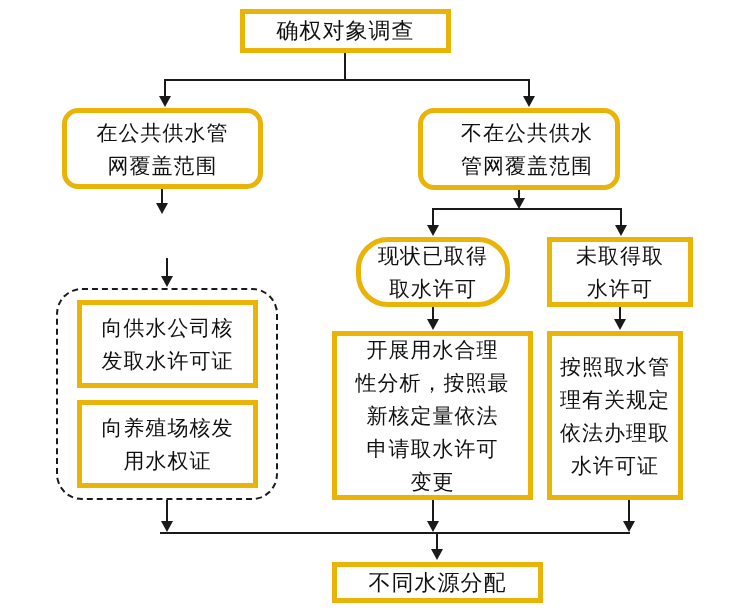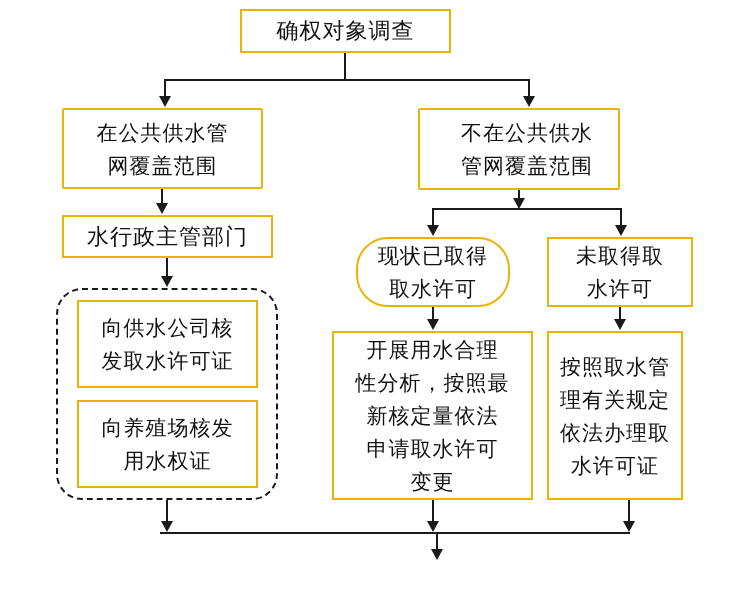--- a/index.html
+++ b/index.html
@@ -12,33 +12,33 @@
     width: 736px;
     height: 613px;
     background: #ffffff;
     font-family: "Liberation Sans", "DejaVu Sans", sans-serif;
     color: #111111;
     overflow: hidden;
   }
   .node {
     position: absolute;
     box-sizing: border-box;
-    border: 2px solid #eab308;
+    border: 5px solid #eab308;
     background: #ffffff;
     display: flex;
     align-items: center;
     justify-content: center;
     text-align: center;
     white-space: pre-line;
     font-size: 21px;
     line-height: 33px;
     letter-spacing: 1px;
   }
   .node.single { font-size: 22px; line-height: 26px; }
-  .node.rounded { border-radius: 2px; }
+  .node.rounded { border-radius: 16px; }
   .group-dashed {
     position: absolute;
     box-sizing: border-box;
     border: 2px dashed #1a1a1a;
     border-radius: 26px;
     background: #ffffff;
   }
   .vline {
     position: absolute;
     width: 2px;
@@ -122,21 +122,20 @@
   <div class="group-dashed" id="g-dashed"></div>
 
   <div class="node single" id="n-survey">确权对象调查</div>
 
   <div class="node rounded" id="n-in-network">在公共供水管
 网覆盖范围</div>
 
   <div class="node rounded" id="n-out-network">不在公共供水
 管网覆盖范围</div>
 
-  <div class="node single" id="n-water-dept">水行政主管部门</div>
 
   <div class="node" id="n-permit-company">向供水公司核
 发取水许可证</div>
 
   <div class="node" id="n-right-farm">向养殖场核发
 用水权证</div>
 
   <div class="node" id="n-has-permit">现状已取得
 取水许可</div>
 
@@ -147,14 +146,15 @@
 变更</div>
 
   <div class="node" id="n-no-permit">未取得取
 水许可</div>
 
   <div class="node" id="n-apply-permit">按照取水管
 理有关规定
 依法办理取
 水许可证</div>
 
+  <div class="node single" id="n-allocation">不同水源分配</div>
 
 </div>
 
 </body></html>

